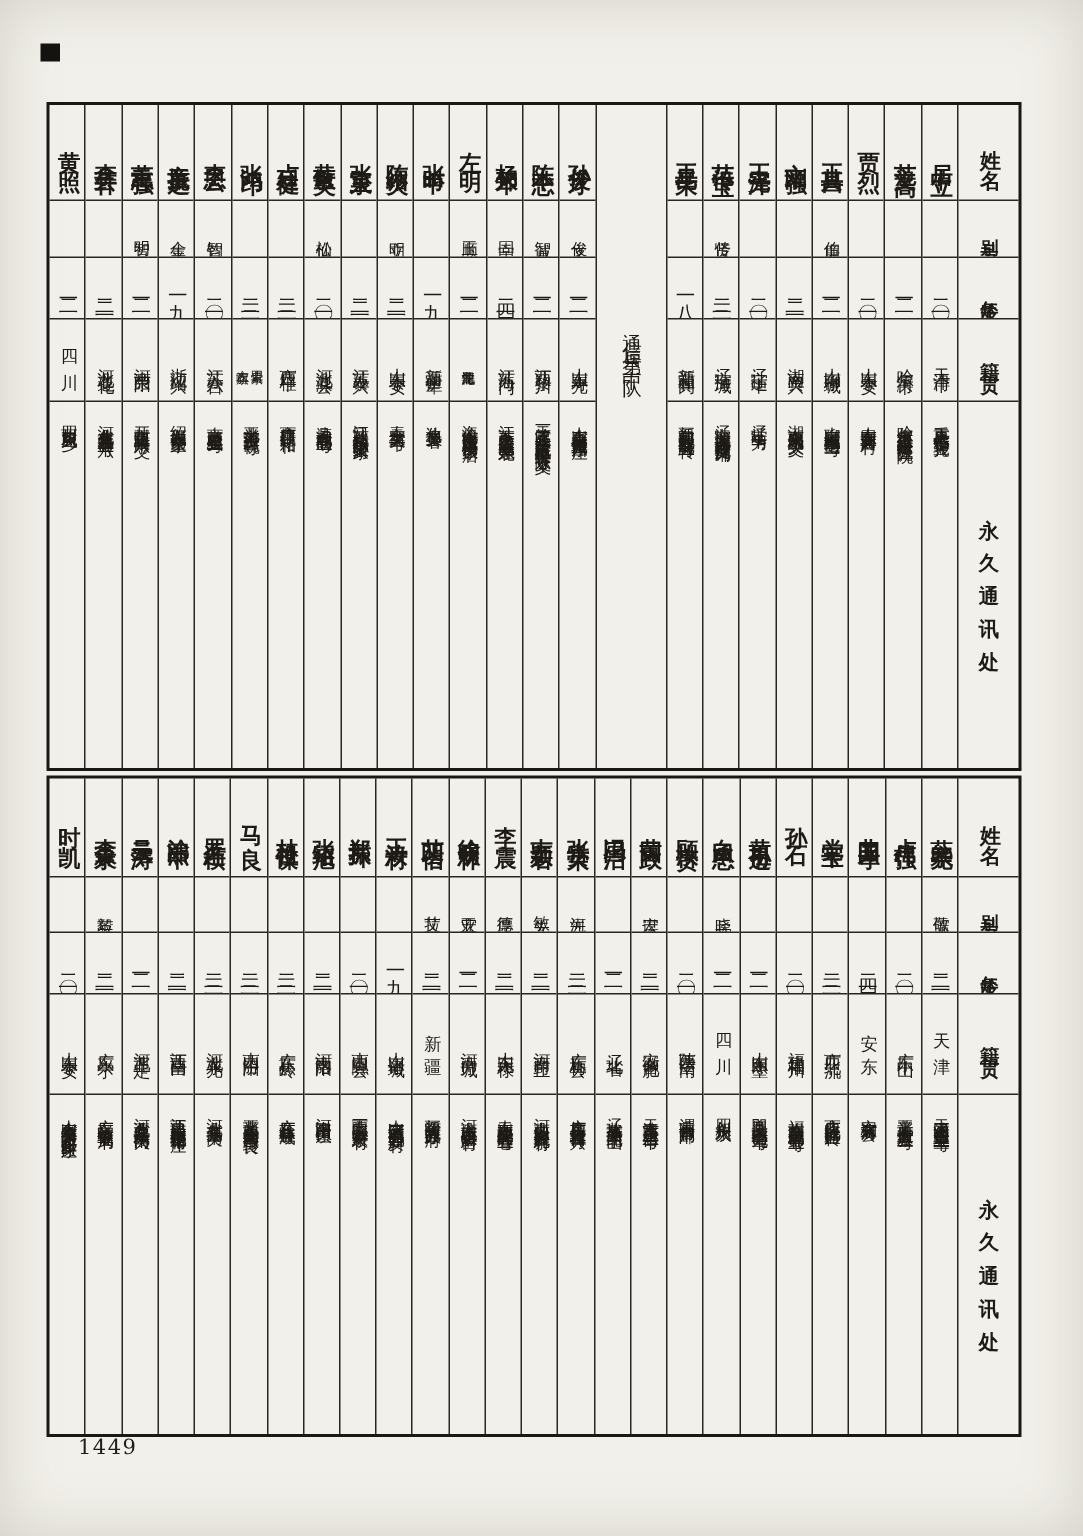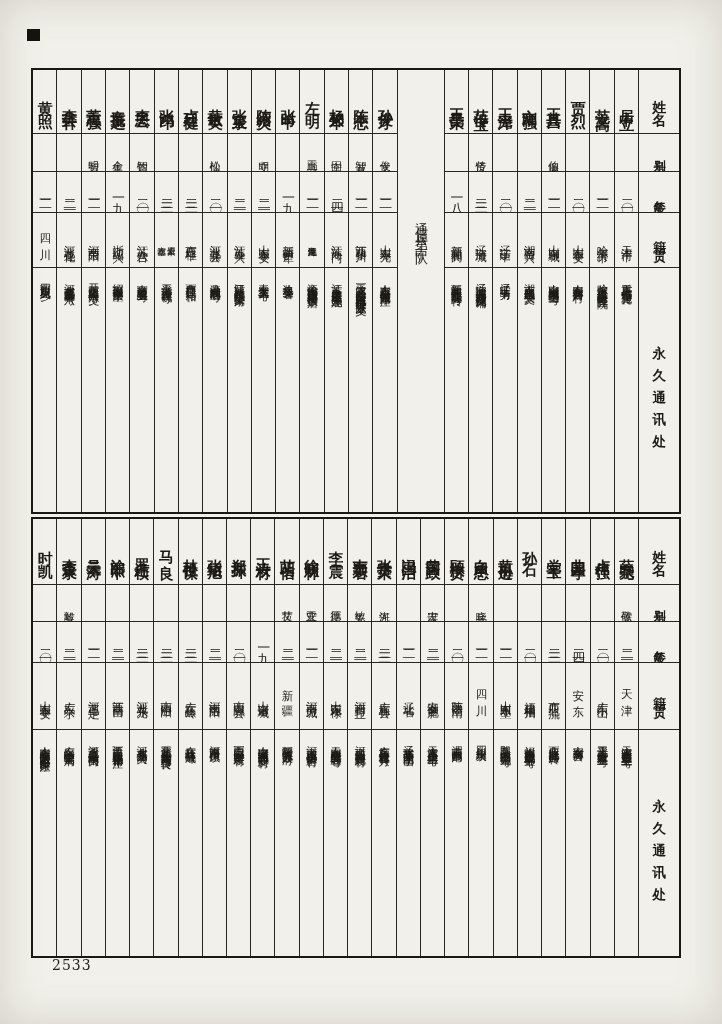--- a/index.html
+++ b/index.html
@@ -918,14 +918,14 @@
           </div>
           <div class="cell row-native" style="height: 67px;">
             <span style="letter-spacing: 2px;">山东泰安</span>
           </div>
           <div class="cell addr">
             <span>山东省泰安县第六区时家庄乡时家庄</span>
           </div>
         </div>
       </div>
     </div>
-  <div class="page-number">2533</div>
+  <div class="page-number">1449</div>
 </div>
 
 </body></html>

